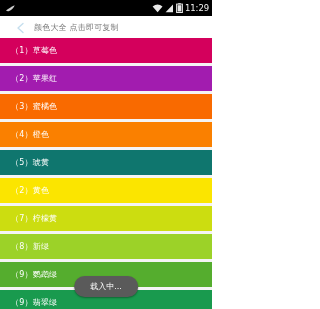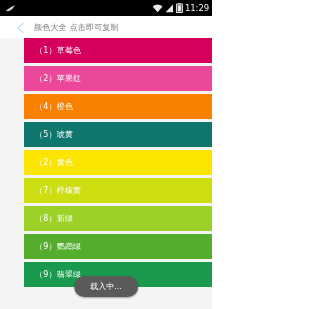--- a/index.html
+++ b/index.html
@@ -87,21 +87,20 @@
     bottom: 0;
     overflow: hidden;
   }
   .row {
     height: 25px;
     margin-bottom: 3px;
     display: flex;
     align-items: center;
     box-sizing: border-box;
     padding-left: 11px;
-    margin-left: 24px;
   }
   .row-label {
     font-size: 8px;
     color: #ffffff;
     letter-spacing: 0.2px;
     white-space: nowrap;
   }
 
   
   .toast {
@@ -148,22 +147,25 @@
     <path d="M8 1.5 L3 6 L8 10.5" fill="none" stroke="#7fb7d9" stroke-width="1.4" stroke-linecap="round" stroke-linejoin="round"></path>
   </svg>
   <span class="ab-title">颜色大全 点击即可复制</span>
 </div>
 <div class="accent"></div>
 
 <div class="list">
   <div class="row" style="background:#d4005c">
     <span class="row-label">（1）草莓色</span>
   </div>
-  <div class="row" style="background:#ec4899">
+  <div class="row" style="background:#a21caf">
     <span class="row-label">（2）苹果红</span>
+  </div>
+  <div class="row" style="background:#f96a00">
+    <span class="row-label">（3）蜜橘色</span>
   </div>
   <div class="row" style="background:#fa8000">
     <span class="row-label">（4）橙色</span>
   </div>
   <div class="row" style="background:#0f766e">
     <span class="row-label">（5）琥黄</span>
   </div>
   <div class="row" style="background:#fbe500">
     <span class="row-label">（2）黄色</span>
   </div>

